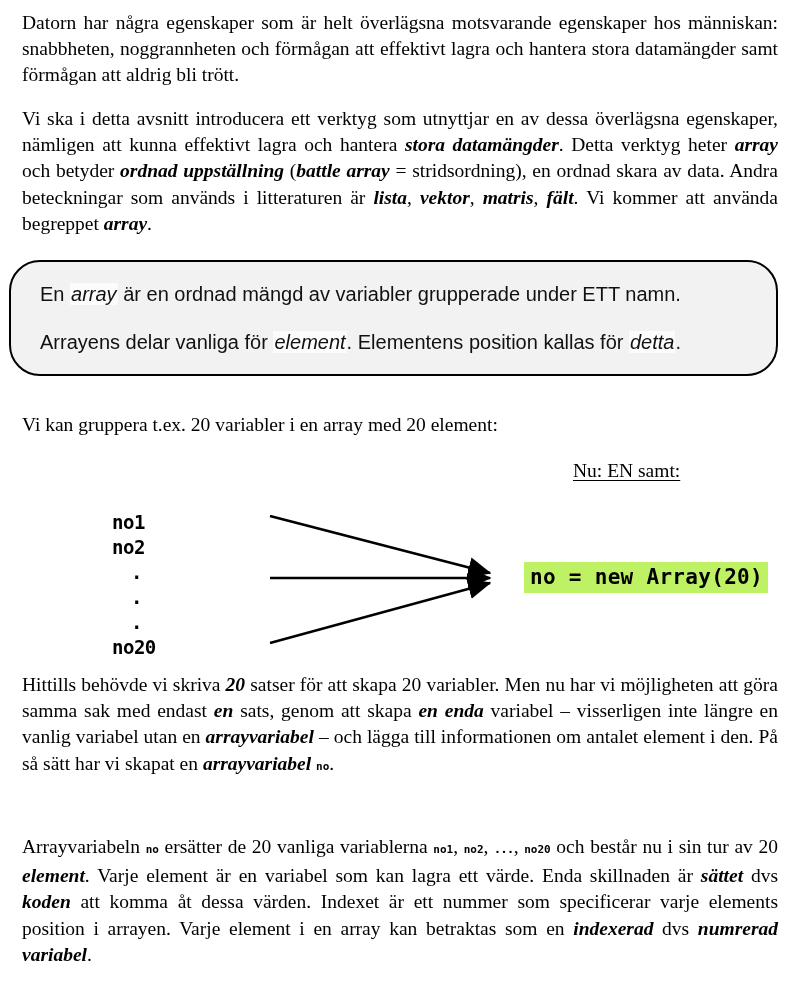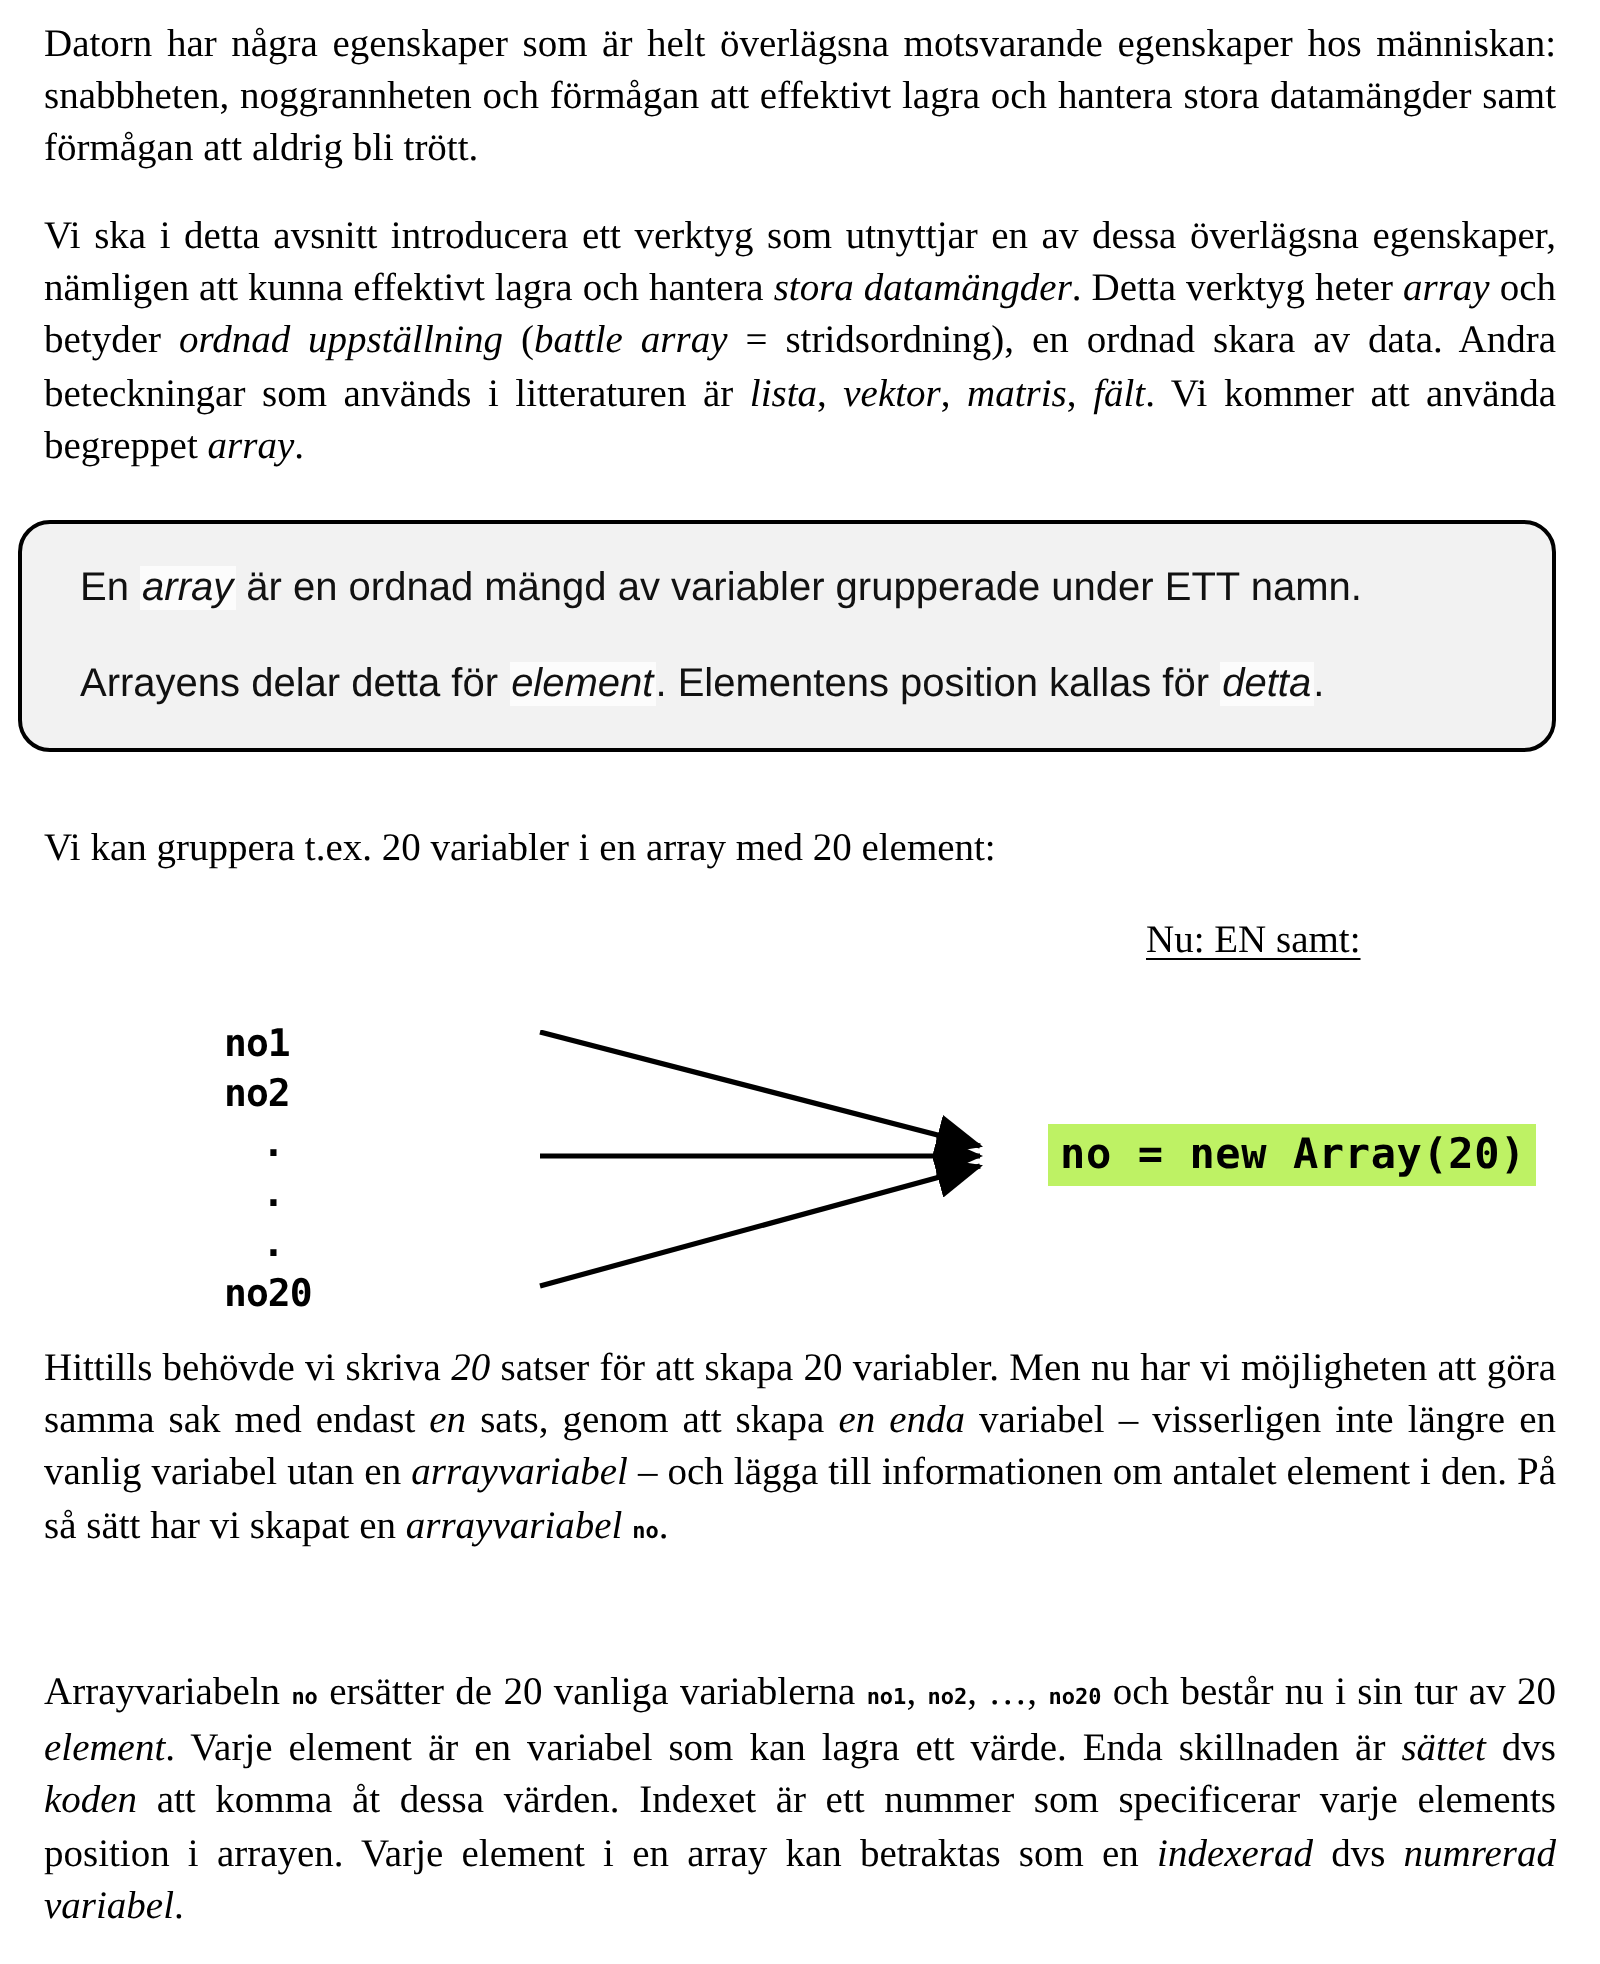--- a/index.html
+++ b/index.html
@@ -30,38 +30,39 @@
     width: 756px;
     font-size: 19.5px;
     line-height: 26.2px;
     text-align: justify;
     text-justify: inter-word;
     hyphens: manual;
   }
 
   .para i, .para em {
     font-style: italic;
+    font-weight: bold;
   }
   .mono {
     font-family: "DejaVu Sans Mono", "Liberation Mono", monospace;
     font-weight: bold;
     font-size: 11px;
     font-style: normal;
   }
 
   
   .defbox {
     position: absolute;
     left: 9px;
     top: 260px;
     width: 769px;
     height: 116px;
     box-sizing: border-box;
     border: 2.4px solid #000000;
-    border-radius: 16px;
+    border-radius: 31px;
     background: #f2f2f2;
     font-family: "Liberation Sans", "DejaVu Sans", sans-serif;
   }
   .defline {
     position: absolute;
     left: 29px;
     font-size: 20px;
     color: #111111;
     white-space: nowrap;
   }
@@ -147,21 +148,21 @@
 <body>
 
 <div class="page">
 
   <div class="para" id="p1"><span>Datorn har några egenskaper som är helt överlägsna motsvarande egenskaper hos människan: snabbheten, noggrannheten och förmågan att effektivt lagra och hantera stora datamängder samt förmågan att aldrig bli trött.</span></div>
 
   <div class="para" id="p2"><span>Vi ska i detta avsnitt introducera ett verktyg som utnyttjar en av dessa överlägsna egenskaper, nämligen att kunna effektivt lagra och hantera </span><i>stora datamängder</i><span>. Detta verktyg heter </span><i>array</i><span> och betyder </span><i>ordnad uppställning</i><span> (</span><i>battle array</i><span> = stridsordning), en ordnad skara av data. Andra beteckningar som används i litteraturen är </span><i>lista</i><span>, </span><i>vektor</i><span>, </span><i>matris</i><span>, </span><i>fält</i><span>. Vi kommer att använda begreppet </span><i>array</i><span>.</span></div>
 
   <div class="defbox">
     <div class="defline l1"><span>En </span><span class="hl">array</span><span> är en ordnad mängd av variabler grupperade under ETT namn.</span></div>
-    <div class="defline l2"><span>Arrayens delar detta för </span><span class="hl">element</span><span>. Elementens position kallas för </span><span class="hl">detta</span><span>.</span></div>
+    <div class="defline l2"><span>Arrayens delar vanliga för </span><span class="hl">element</span><span>. Elementens position kallas för </span><span class="hl">detta</span><span>.</span></div>
   </div>
 
   <div class="para" id="p3"><span>Vi kan gruppera t.ex. 20 variabler i en array med 20 element:</span></div>
 
   <div class="diagram">
 
     <div class="headline right">Nu: EN samt:</div>
 
     <div class="varlist">
       <div class="varname">no1</div>

